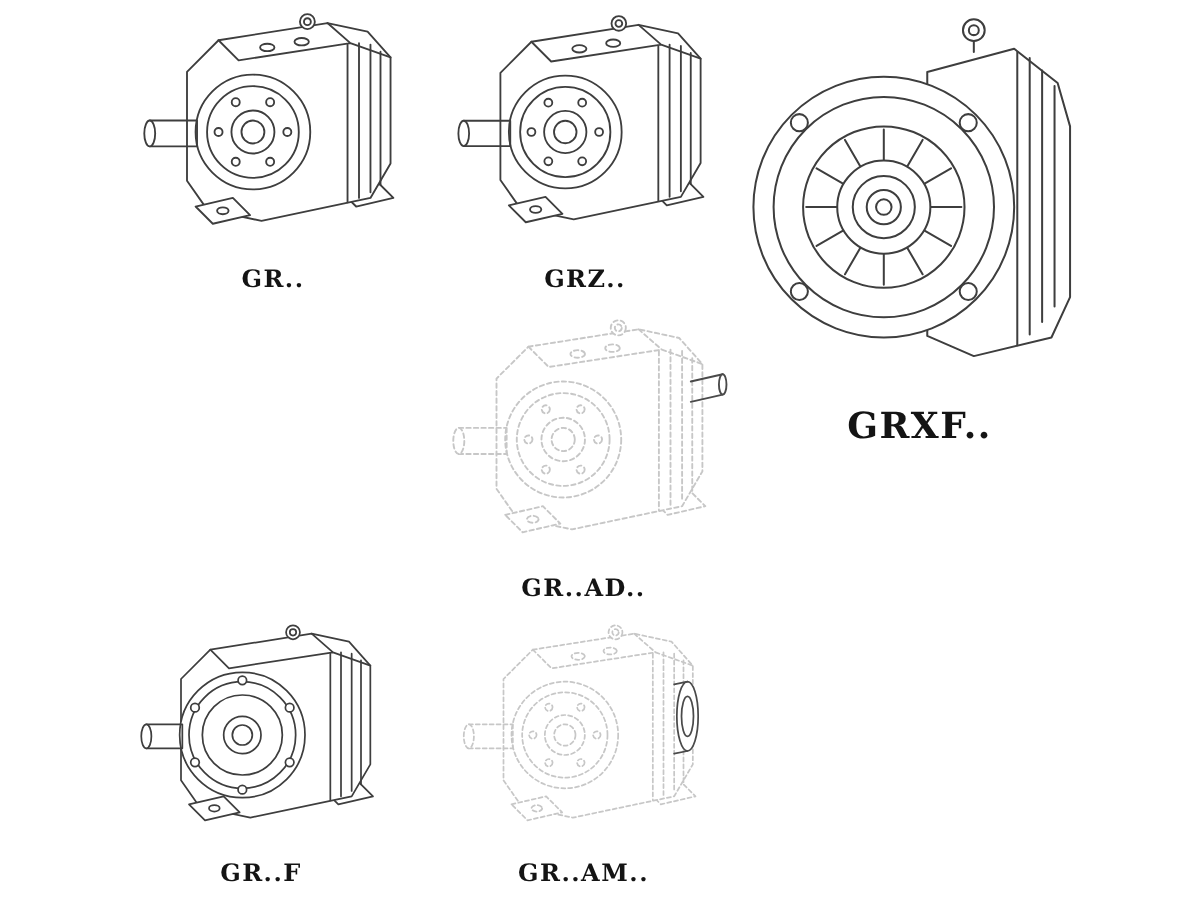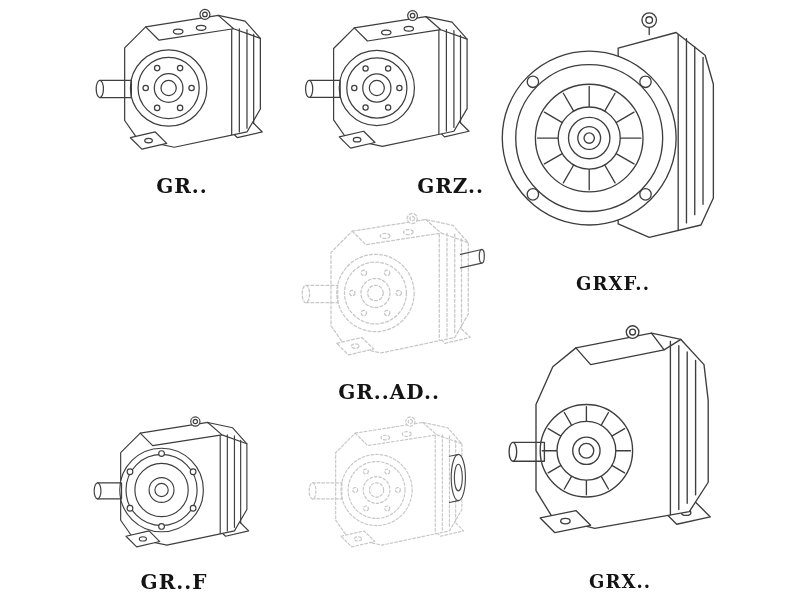--- a/index.html
+++ b/index.html
@@ -3,25 +3,25 @@
 <meta charset="utf-8">
 <style>
   html,body{margin:0;padding:0;background:#ffffff;}
   body{width:800px;height:600px;position:relative;font-family:"DejaVu Serif", serif;}
   .page{position:absolute;inset:0;background:#fff;overflow:hidden;}
   .cell{position:absolute;margin:0;display:flex;flex-direction:column;align-items:center;}
   .cell svg.drawing{width:100%;height:calc(100% - 26px);stroke:#3e3e3e;fill:none;
     stroke-width:1.3;stroke-linejoin:round;stroke-linecap:round;}
   svg.drawing.ghost{stroke:#c7c7c7;stroke-dasharray:3 2.2;}
   svg.drawing .accent{stroke:#4a4a4a;stroke-dasharray:none;}
-  .label{font-weight:bold;font-size:20px;color:#141414;letter-spacing:1px;text-align:center;
+  .label{font-weight:bold;font-size:16px;color:#141414;letter-spacing:1px;text-align:center;
     height:24px;line-height:24px;white-space:nowrap;}
-  .label.big{font-size:18px;}
+  .label.big{font-size:24px;}
   .cell-gr  {left:82px;  top:2px;   width:200px; height:198px;}
-  .cell-grz {left:296px; top:2px;   width:188px; height:198px;align-items:flex-end;}
+  .cell-grz {left:296px; top:2px;   width:188px; height:198px;}
   .cell-grxf{left:494px; top:0px;   width:238px; height:298px;}
   .cell-grf {left:88px;  top:206px; width:212px; height:200px;}
   .cell-grad{left:290px; top:206px; width:198px; height:200px;}
   .cell-grft{left:72px;  top:410px; width:204px; height:186px;}
   .cell-gram{left:290px; top:410px; width:198px; height:186px;}
   .cell-grx {left:494px; top:300px; width:252px; height:296px;}
 </style>
 </head>
 <body>
 
@@ -168,22 +168,17 @@
 
   <figure class="cell cell-gram">
     <svg class="drawing ghost" viewBox="0 0 200 180">
       <use href="#sym-iso"></use>
       <g class="accent">
         <ellipse cx="178" cy="76" rx="8" ry="26" fill="#fff"></ellipse>
         <ellipse cx="178" cy="76" rx="4.5" ry="15" fill="#fff"></ellipse>
         <path d="M178 50 L168 52 M178 102 L168 104"></path>
       </g>
     </svg>
+    <figcaption class="label">GR..AM..</figcaption>
   </figure>
 
-  <figure class="cell cell-grx">
-    <svg class="drawing" viewBox="0 0 240 250">
-      <use href="#sym-grx"></use>
-    </svg>
-    <figcaption class="label big">GRX..</figcaption>
-  </figure>
 
 </div>
 
 </body></html>

